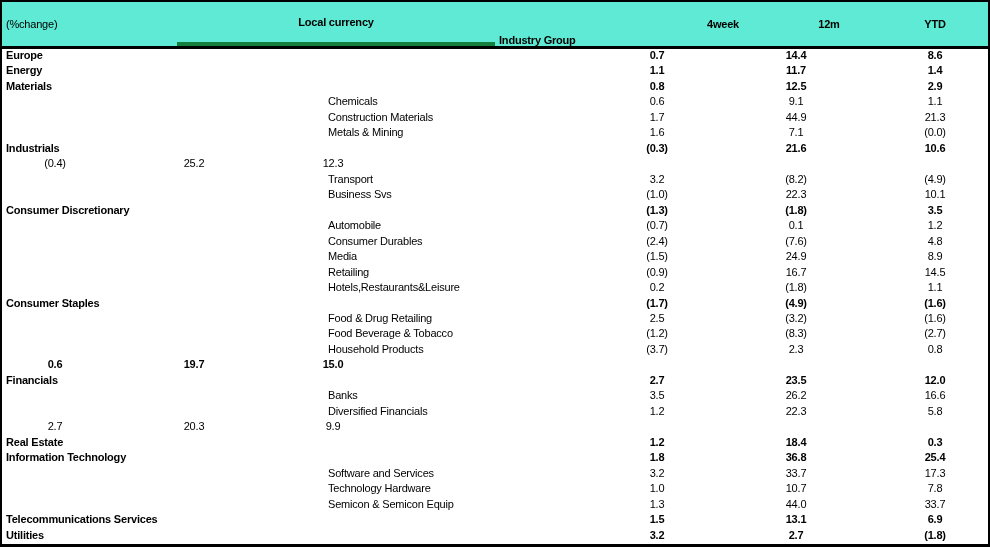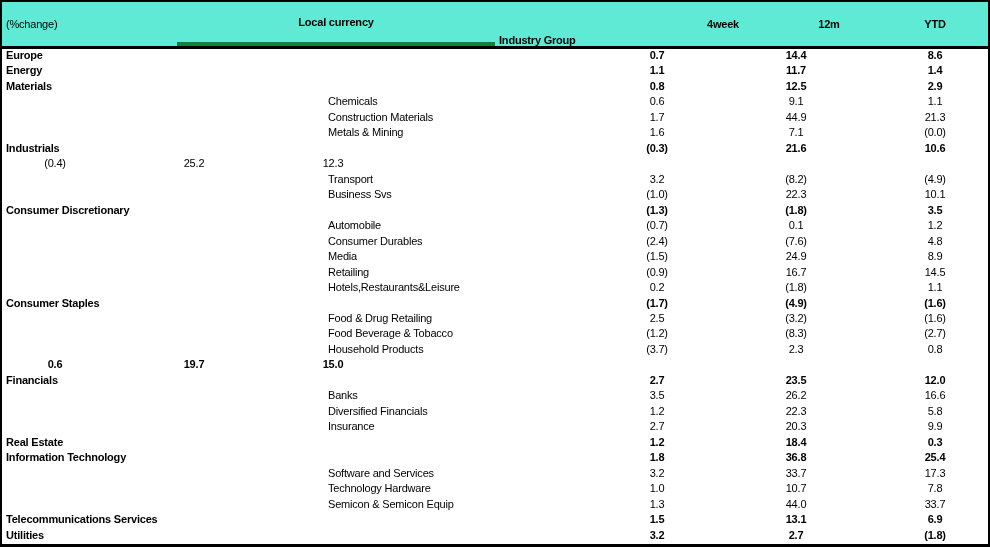--- a/index.html
+++ b/index.html
@@ -237,21 +237,20 @@
         <div class="cell val">26.2</div>
         <div class="cell val">16.6</div>
       </div>
       <div class="row sub">
         <div class="cell name">Diversified Financials</div>
         <div class="cell val">1.2</div>
         <div class="cell val">22.3</div>
         <div class="cell val">5.8</div>
       </div>
       <div class="row sub">
-        <div class="cell name">Insurance</div>
         <div class="cell val">2.7</div>
         <div class="cell val">20.3</div>
         <div class="cell val">9.9</div>
       </div>
       <div class="row parent">
         <div class="cell name">Real Estate</div>
         <div class="cell val">1.2</div>
         <div class="cell val">18.4</div>
         <div class="cell val">0.3</div>
       </div>

